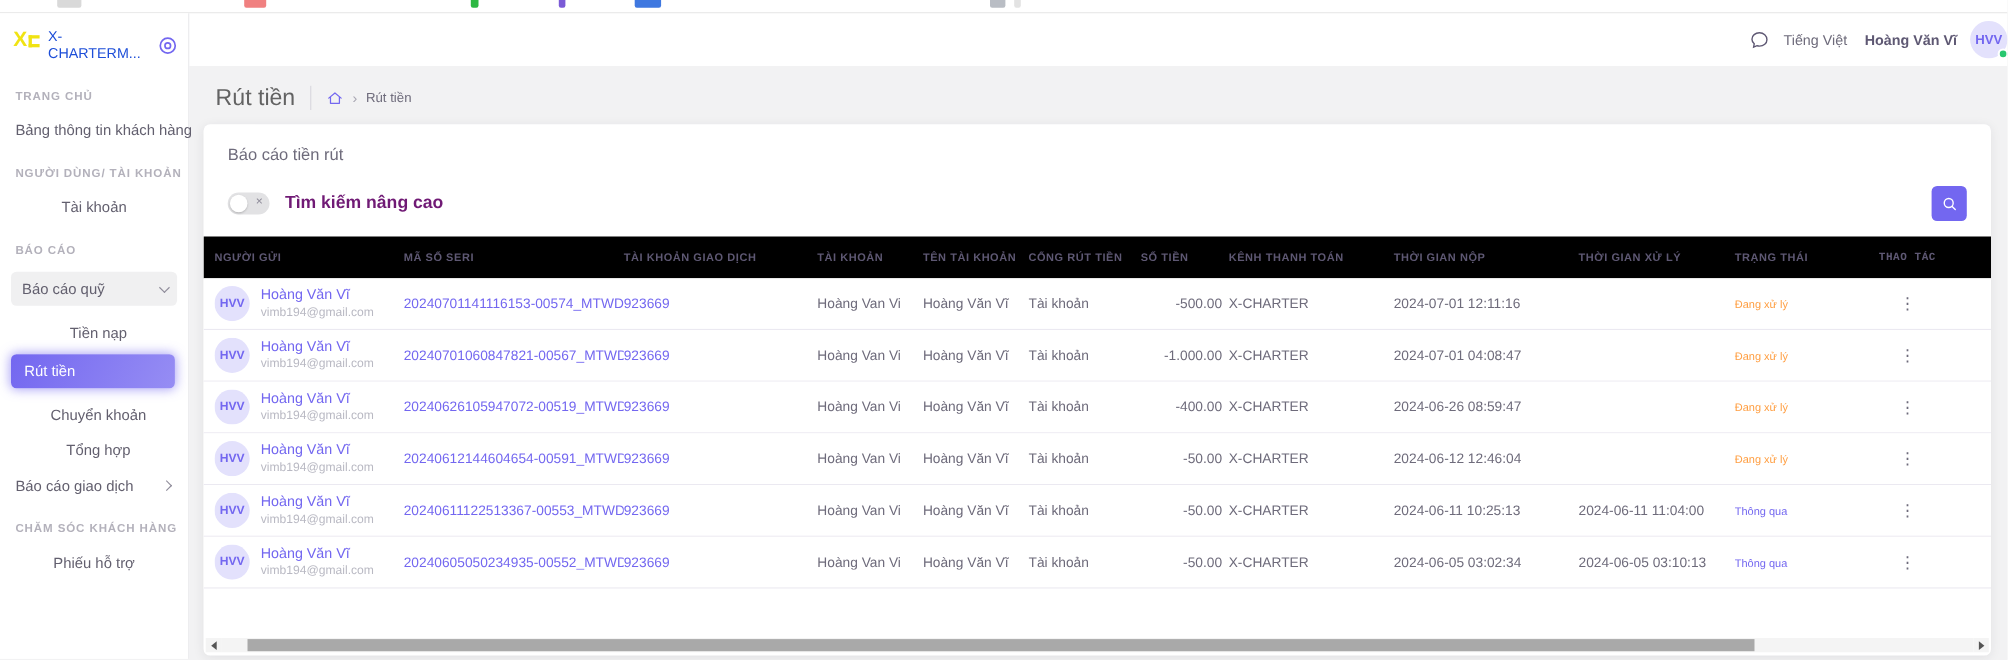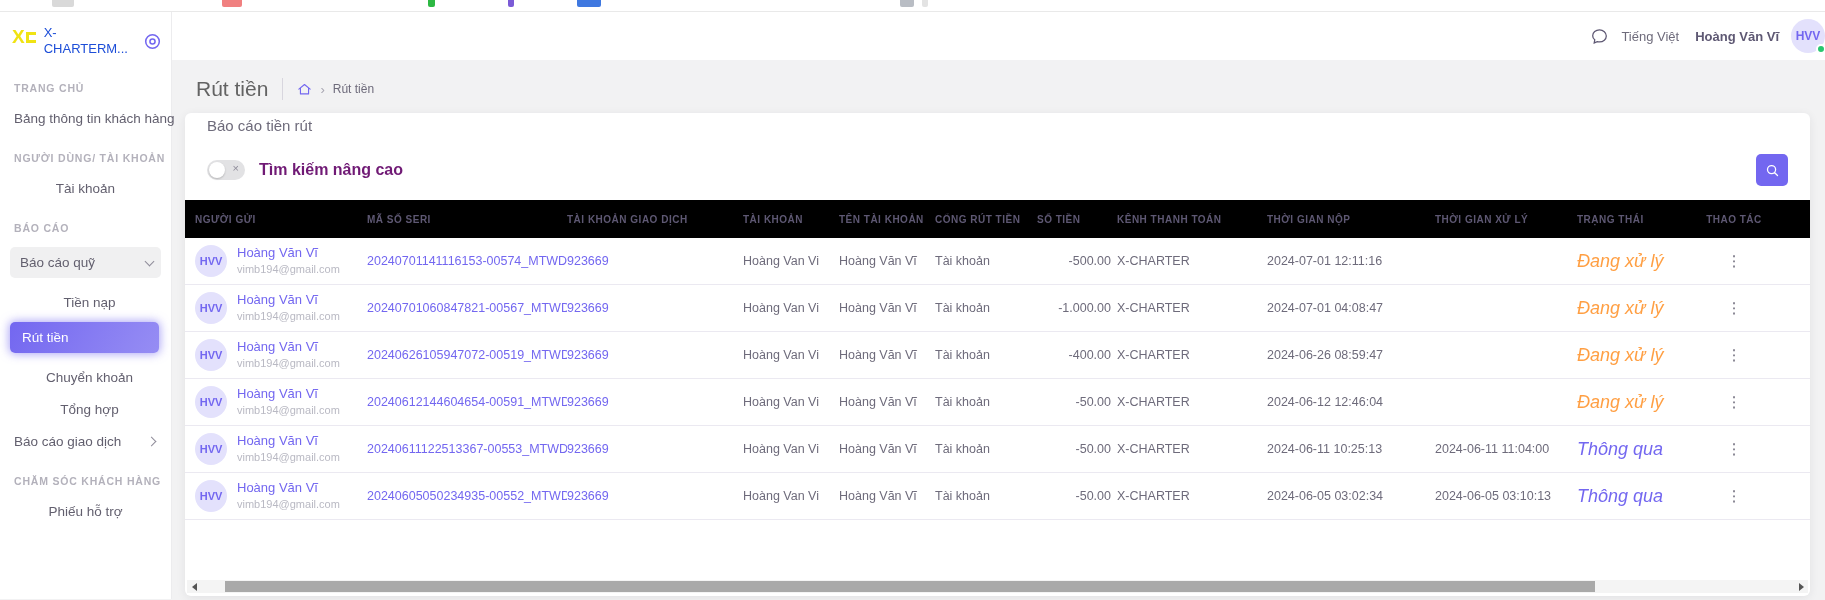--- a/index.html
+++ b/index.html
@@ -37,47 +37,47 @@
   .avatar { position:relative; width:34px; height:34px; border-radius:50%; background:#e3e1fc; color:#7367f0; font-weight:bold; font-size:12px; display:flex; align-items:center; justify-content:center; cursor:pointer; }
   .online-dot { position:absolute; right:-1px; bottom:-1px; width:10px; height:10px; border-radius:50%; background:#28c76f; border:2px solid #fff; }
 
   .title-row { display:flex; align-items:center; margin:17px 0 12px 24px; }
   .page-title { font-size:21px; color:#636363; }
   .vdiv { width:1px; height:22px; background:#d8d6de; margin:0 14px; }
   .crumb { display:flex; align-items:center; font-size:12px; color:#6e6b7b; }
   .crumb-sep { margin:0 8px; color:#a9a7b3; font-size:13px; }
 
   .card { position:relative; flex:1; background:#fff; border-radius:6px; margin:0 15px 3px 13px; box-shadow:0 2px 10px rgba(34,41,47,.08); overflow:hidden; }
-  .card-title { font-size:15px; color:#6e6b7b; padding:4px 0 0 22px; }
+  .card-title { font-size:15px; color:#6e6b7b; padding:19px 0 0 22px; }
   .filter-row { display:flex; align-items:center; margin:20px 22px 14px 22px; }
   .toggle { position:relative; width:38px; height:20px; background:#e2e2e4; border-radius:20px; cursor:pointer; flex-shrink:0; }
   .toggle .knob { position:absolute; left:2px; top:2px; width:16px; height:16px; border-radius:50%; background:#fff; box-shadow:0 1px 2px rgba(0,0,0,.2); }
   .toggle .off-x { position:absolute; right:6px; top:2px; font-size:11px; color:#8f8c9a; }
   .filter-label { margin-left:14px; font-size:16px; font-weight:bold; color:#701a75; }
   .search-wrap { margin-left:auto; display:flex; align-items:center; }
   .search-input { width:335px; height:32px; border:1px solid #d8d6de; border-radius:5px; padding:0 12px; font-size:13px; color:#6e6b7b; font-family:"Liberation Sans",sans-serif; outline:none; }
   .search-input::placeholder { color:#c4c2cc; }
   .search-btn { width:32px; height:32px; margin-left:10px; background:#7367f0; border:none; border-radius:5px; display:flex; align-items:center; justify-content:center; cursor:pointer; }
 
   
   .tgrid { display:grid; grid-template-columns:172px 200px 176px 96px 96px 102px 80px 150px 168px 142px 122px 70px; align-items:center; padding-left:10px; }
   .thead { background:#000000; height:38px; font-size:10px; font-weight:bold; color:#5e5873; letter-spacing:.5px; }
   .th { white-space:nowrap; }
   .th-amount { text-align:left; }
-  .th-action { text-align:center; }
+  .th-action { text-align:center;font-family:Liberation Mono, monospace; }
   .trow { height:47px; border-bottom:1px solid #ebe9f1; font-size:12.5px; color:#6e6b7b; background:#fff; }
   .td { white-space:nowrap; overflow:hidden; }
   .c-sender { display:flex; align-items:center; gap:10px; }
   .row-avatar { width:32px; height:32px; border-radius:50%; background:#e3e1fc; color:#7367f0; font-weight:bold; font-size:11px; display:flex; align-items:center; justify-content:center; flex-shrink:0; }
   .sender-meta { display:flex; flex-direction:column; line-height:1.3; }
   a.plink { color:#7367f0; text-decoration:none; cursor:pointer; }
   .sender-name { font-size:13px; }
   .sender-email { font-size:11px; color:#b9b9c3; }
   .c-amount { text-align:right; padding-right:6px; }
-  .status { font-size:18px;font-style:italic; }
+  .status { font-size:10px; }
   .st-pending { color:#ff9f43; }
   .st-approved { color:#7367f0; }
   .c-action { text-align:center; }
   .dots { color:#6e6b7b; font-size:15px; cursor:pointer; padding:2px 6px; }
 
   
   .hscroll { position:absolute; left:2px; right:2px; bottom:3px; height:13px; display:flex; align-items:center; }
   .hs-btn { width:14px; height:13px; display:flex; align-items:center; justify-content:center; background:#f4f4f4; cursor:pointer; }
   .arr { width:0; height:0; border-top:4px solid transparent; border-bottom:4px solid transparent; }
   .arr-l { border-right:5px solid #555; }

